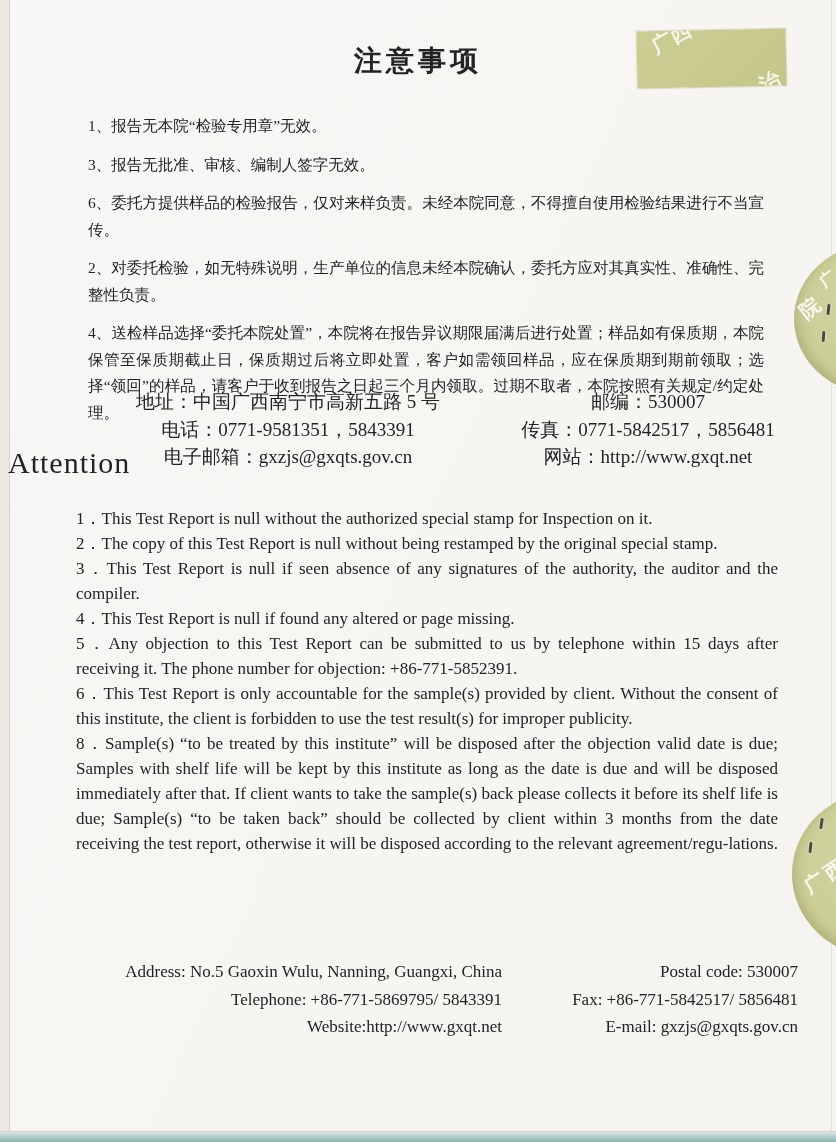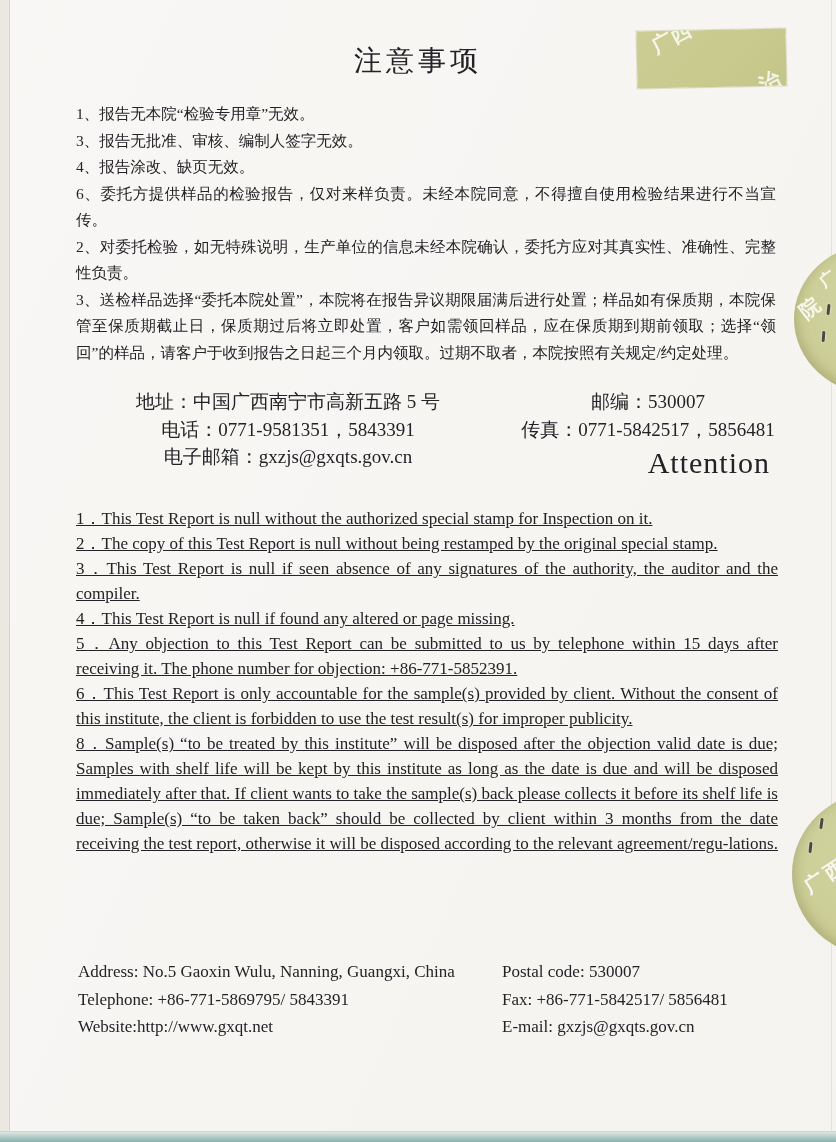--- a/index.html
+++ b/index.html
@@ -15,34 +15,34 @@
   
   .scan-edge-left{position:absolute;left:0;top:0;width:9px;height:1142px;
     background:#eae8e0;border-right:1px solid #d9d6cb;}
   .paper-edge-right{position:absolute;right:4px;top:0;width:1px;height:1142px;
     background:rgba(0,0,0,0.07);}
   .scan-strip-bottom{position:absolute;left:0;bottom:0;width:836px;height:10px;
     background:linear-gradient(to bottom,#dfe5e3,#85b2ad);
     border-top:1px solid #d3d3cd;}
   
   .zh-title{position:absolute;left:0;top:42px;width:836px;text-align:center;
-    font-size:28px;font-weight:normal;letter-spacing:4px;}
-  .en-title{position:absolute;left:0;top:446px;width:770px;text-align:right;
+    font-size:28px;font-weight:bold;letter-spacing:4px;}
+  .en-title{position:absolute;left:8px;top:446px;width:770px;text-align:left;
     font-size:30px;letter-spacing:1px;}
   
   .zh-list{position:absolute;left:76px;top:101px;width:700px;
     font-size:15.5px;line-height:26.5px;text-align:justify;}
-  .zh-list p{margin:0;}
+  .zh-list p{margin:12px;}
   .en-list{position:absolute;left:76px;top:506px;width:702px;
-    font-size:17px;line-height:25px;text-align:justify;text-decoration:underline;}
+    font-size:17px;line-height:25px;text-align:justify;}
   .en-list p{margin:0;}
   
   .contact{position:absolute;display:grid;grid-template-columns:424px auto;}
   .zh-contact{left:76px;top:388px;width:720px;font-size:19px;line-height:27.5px;text-align:center;}
-  .en-contact{left:78px;top:958px;width:720px;font-size:17px;line-height:27.5px;}
+  .en-contact{left:78px;top:958px;width:720px;font-size:17px;line-height:27.5px;text-align:right;}
   .contact div{white-space:nowrap;}
   
   .sticker{position:absolute;left:637px;top:30px;width:149px;height:57px;
     background:linear-gradient(135deg,#cbcd93 0%,#c8ca8e 55%,#c3c589 100%);
     transform:rotate(-1.2deg);
     box-shadow:0 0 0 1px rgba(180,180,140,.35);
     overflow:hidden;}
   .sticker .wm{position:absolute;color:rgba(255,255,255,.8);
     font-family:"Liberation Sans","DejaVu Sans",sans-serif;font-size:21px;font-weight:bold;}
   .sticker .wm1{left:14px;top:-7px;transform:rotate(-27deg);}
@@ -90,32 +90,32 @@
   <span class="staple staple-a1"></span>
   <span class="staple staple-a2"></span>
   <span class="staple staple-b1"></span>
   <span class="staple staple-b2"></span>
 
   <div class="zh-title">注意事项</div>
 
   <div class="zh-list">
     <p>1、报告无本院“检验专用章”无效。</p>
     <p>3、报告无批准、审核、编制人签字无效。</p>
-    <p>4、报告涂改、缺页无效。</p>
     <p>6、委托方提供样品的检验报告，仅对来样负责。未经本院同意，不得擅自使用检验结果进行不当宣传。</p>
     <p>2、对委托检验，如无特殊说明，生产单位的信息未经本院确认，委托方应对其真实性、准确性、完整性负责。</p>
-    <p>3、送检样品选择“委托本院处置”，本院将在报告异议期限届满后进行处置；样品如有保质期，本院保管至保质期截止日，保质期过后将立即处置，客户如需领回样品，应在保质期到期前领取；选择“领回”的样品，请客户于收到报告之日起三个月内领取。过期不取者，本院按照有关规定/约定处理。</p>
+    <p>4、送检样品选择“委托本院处置”，本院将在报告异议期限届满后进行处置；样品如有保质期，本院保管至保质期截止日，保质期过后将立即处置，客户如需领回样品，应在保质期到期前领取；选择“领回”的样品，请客户于收到报告之日起三个月内领取。过期不取者，本院按照有关规定/约定处理。</p>
   </div>
 
   <div class="contact zh-contact">
     <div>地址：中国广西南宁市高新五路 5 号</div>
     <div>邮编：530007</div>
     <div>电话：0771-9581351，5843391</div>
     <div>传真：0771-5842517，5856481</div>
     <div>电子邮箱：gxzjs@gxqts.gov.cn</div>
+    <div>网站：http://www.gxqt.net</div>
   </div>
 
   <div class="en-title">Attention</div>
 
   <div class="en-list">
     <p>1．This Test Report is null without the authorized special stamp for Inspection on it.</p>
     <p>2．The copy of this Test Report is null without being restamped by the original special stamp.</p>
     <p>3．This Test Report is null if seen absence of any signatures of the authority, the auditor and the compiler.</p>
     <p>4．This Test Report is null if found any altered or page missing.</p>
     <p>5．Any objection to this Test Report can be submitted to us by telephone within 15 days after receiving it. The phone number for objection: +86-771-5852391.</p>

